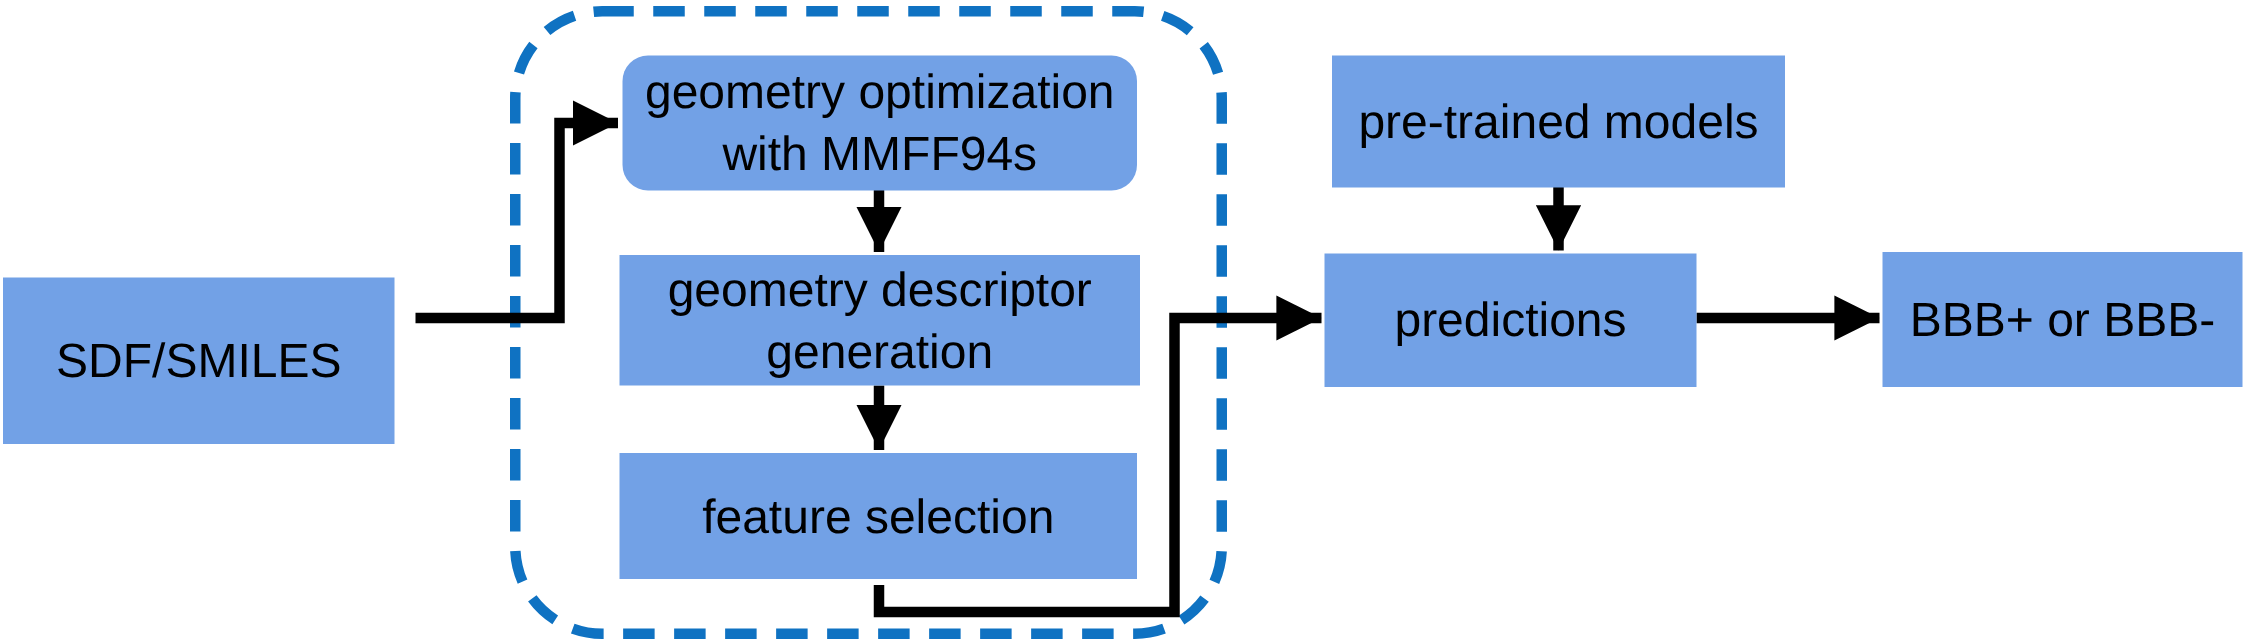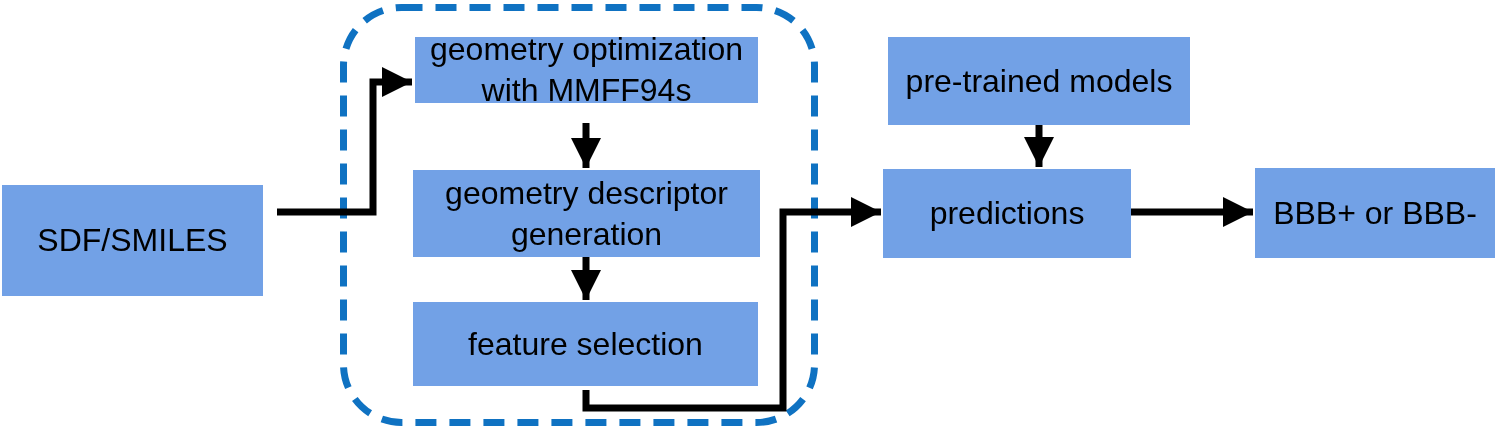--- a/index.html
+++ b/index.html
@@ -28,21 +28,21 @@
     align-items: center;
     justify-content: center;
     text-align: center;
     background: var(--node-fill, #72a1e6);
     color: var(--text, #000000);
     font-size: 32px;
     line-height: 1.28;
     white-space: normal;
   }
   .node-input        { left: 2px;    top: 157px; width: 261px; height: 111px; margin-top: 28px; }
-  .node-geometry     { left: 415px;  top: 37px;  width: 343px; height: 66px;  }
+  .node-geometry     { left: 415px;  top: 37px;  width: 343px; height: 90px; border-radius: 17px;  }
   .node-descriptor   { left: 413px;  top: 170px; width: 347px; height: 87px;  }
   .node-feature      { left: 413px;  top: 302px; width: 345px; height: 84px;  }
   .node-pretrained   { left: 888px;  top: 37px;  width: 302px; height: 88px;  }
   .node-predictions  { left: 883px;  top: 169px; width: 248px; height: 89px;  }
   .node-output       { left: 1255px; top: 168px; width: 240px; height: 90px;  }
 </style>
 </head>
 <body>
 
 <div class="canvas">

